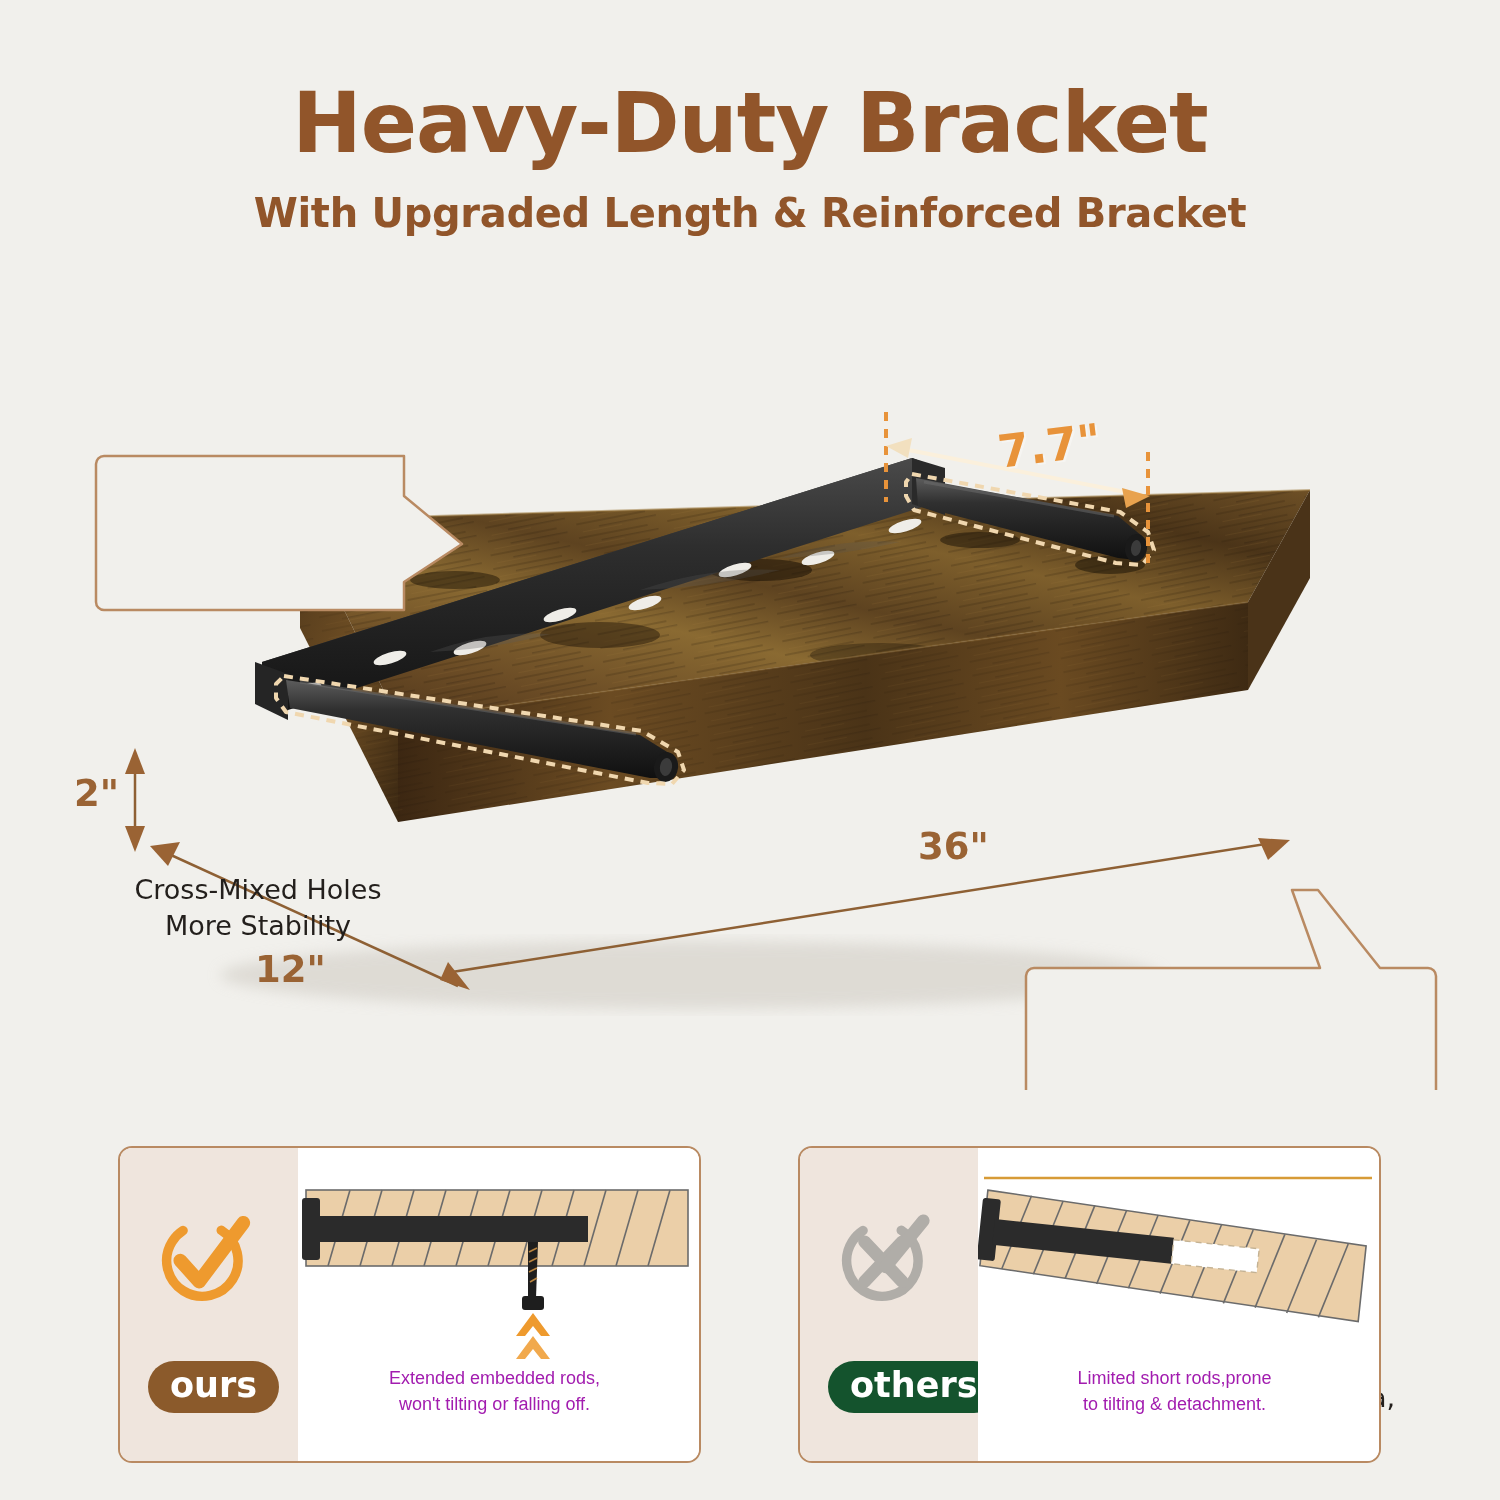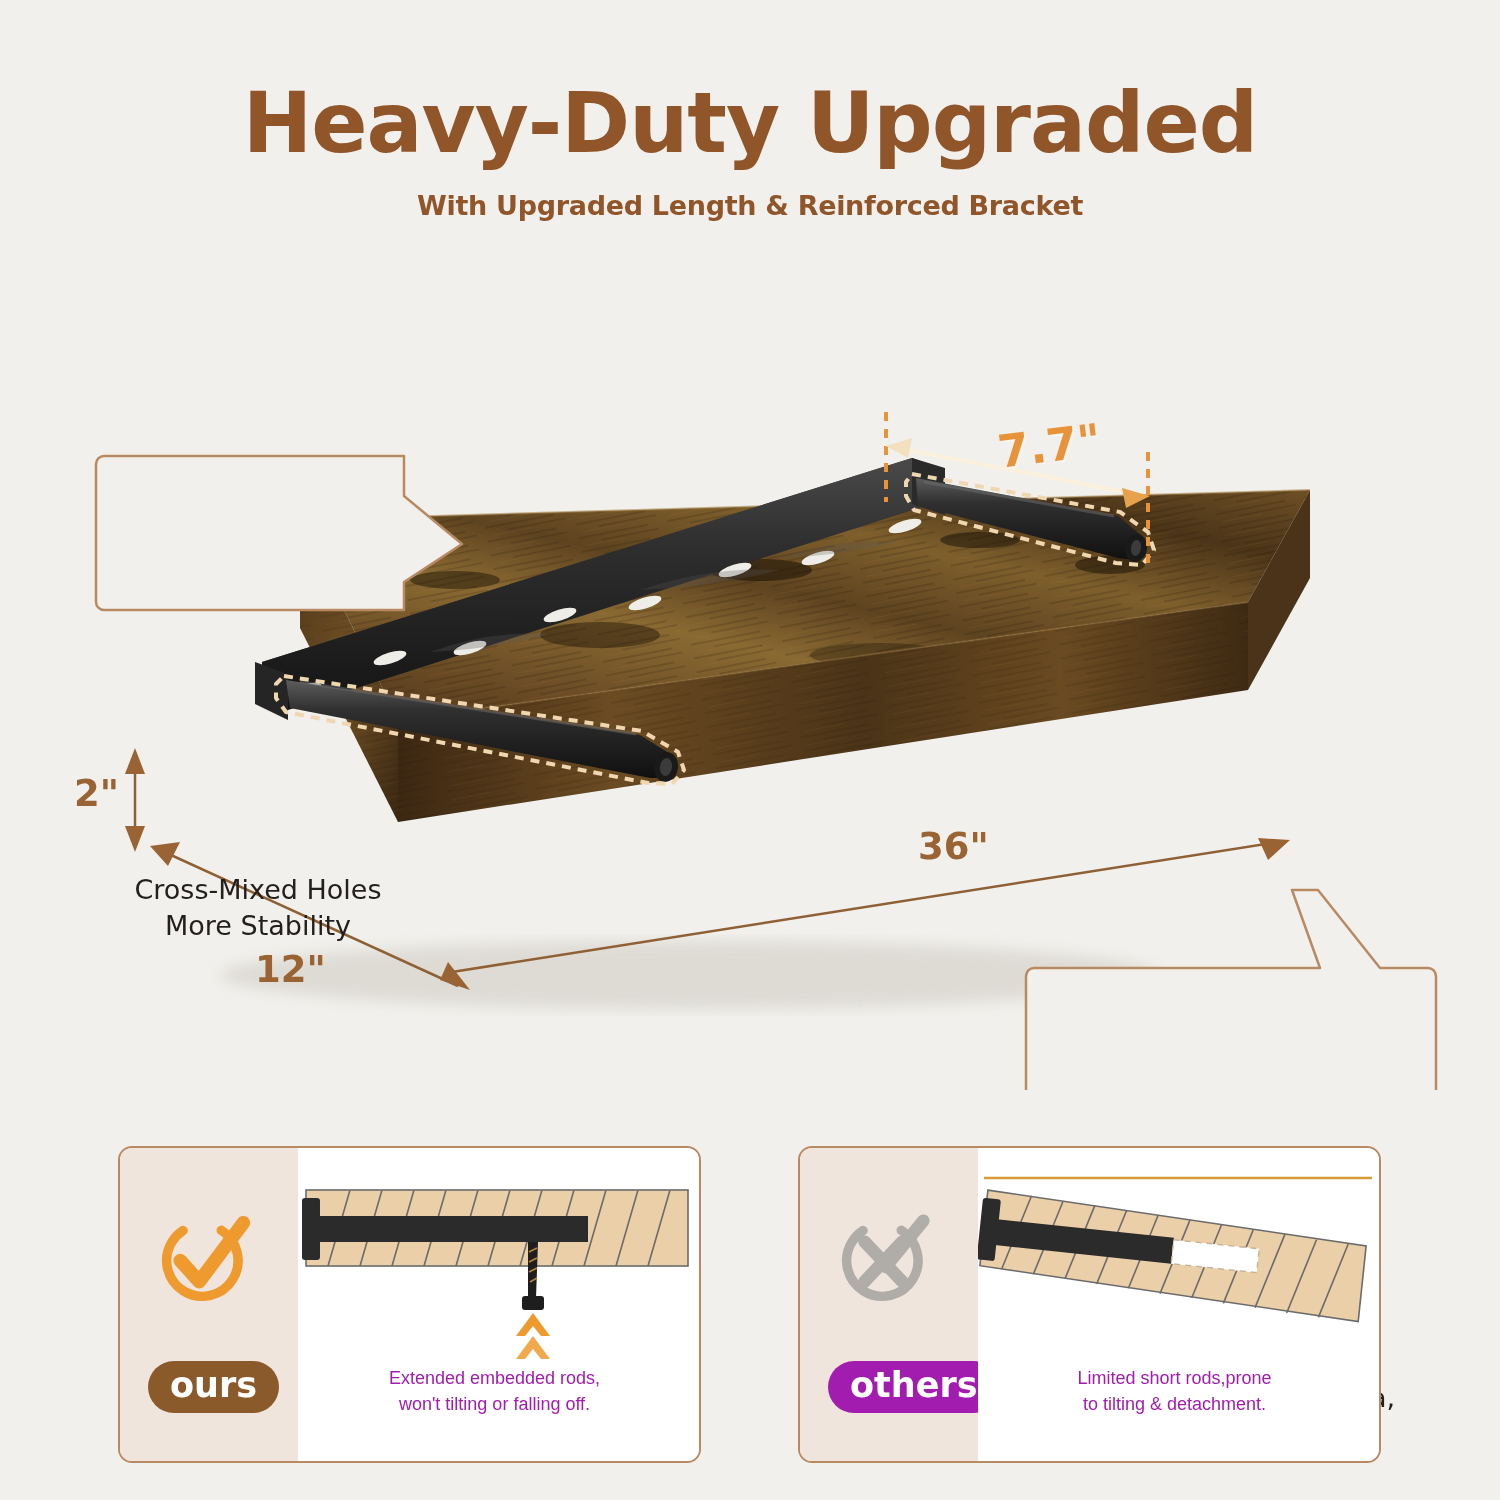--- a/index.html
+++ b/index.html
@@ -20,21 +20,21 @@
     color:#91552A;
     font-size:83px;
     line-height:92px;
     letter-spacing:-1px;
   }
   #subtitle {
     margin-top:20px;
     font-family:"DejaVu Sans", sans-serif;
     font-weight:bold;
     color:#91552A;
-    font-size:27px;
+    font-size:40px;
     letter-spacing:-0.3px;
   }
 
   
   #hero { position:absolute; top:390px; left:0; width:1208px; height:700px; }
   #hero-svg { position:absolute; top:0; left:0; }
 
   
   .callout-text {
     position:absolute;
@@ -91,41 +91,41 @@
     position:absolute; left:28px; top:213px;
     padding:7px 22px 10px;
     border-radius:26px;
     font-family:"DejaVu Sans", sans-serif;
     font-weight:bold;
     font-size:35px;
     color:#FFFFFF;
     line-height:1;
   }
   #badge-ours   { background:#8B5A2B; }
-  #badge-others { background:#a21caf; }
+  #badge-others { background:#14532d; }
 
   .panel-caption {
     position:absolute;
     left:0; right:8px; top:218px;
     text-align:center;
     font-family:Liberation Sans, sans-serif;
     font-size:18px;
     line-height:1.42;
     color:#a21caf;
     white-space:pre-line;
   }
   .panel-figure { position:absolute; left:0; top:0; }
 </style>
 </head>
 <body>
 
 <div class="stage">
 
   <div id="header">
-    <div id="title-l2">Heavy-Duty Upgraded</div>
+    <div id="title-l2">Heavy-Duty Bracket</div>
     <div id="subtitle">With Upgraded Length &amp; Reinforced Bracket</div>
   </div>
 
   <div id="hero">
     <svg id="hero-svg" width="1500" height="700" viewBox="0 0 1500 700">
       <defs>
 
         <linearGradient id="woodTop" x1="0" y1="1" x2="1" y2="0">
           <stop offset="0%" stop-color="#4A3219"></stop>
           <stop offset="18%" stop-color="#6A4B25"></stop>

